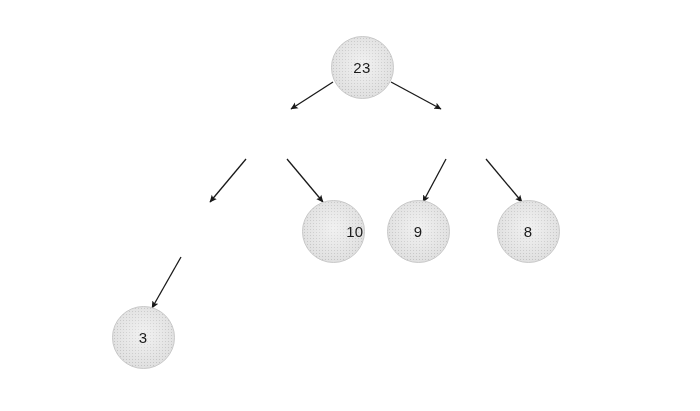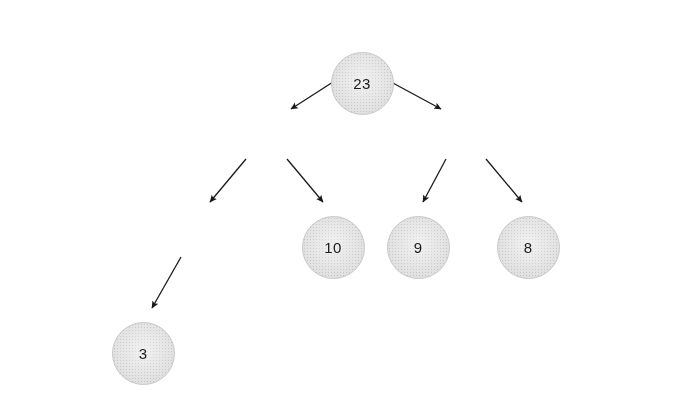--- a/index.html
+++ b/index.html
@@ -21,21 +21,21 @@
   #edge-layer {
     position: absolute;
     left: 0;
     top: 0;
     width: 700px;
     height: 411px;
   }
   #node-layer {
     position: absolute;
     left: 0;
-    top: 16px;
+    top: 0;
     width: 700px;
     height: 338px;
   }
   .node {
     position: absolute;
     border-radius: 50%;
     background-color: #e1e1e1;
     background-image:
       radial-gradient(circle at 50% 45%, rgba(255,255,255,0.55) 0%, rgba(255,255,255,0.0) 70%),
       radial-gradient(#c3c3c3 0.6px, transparent 0.7px);
@@ -75,21 +75,21 @@
         <line x1="446" y1="159" x2="423" y2="202" stroke="#1a1a1a" stroke-width="1.3" marker-end="url(#arrowhead)"></line>
         <line x1="486" y1="159" x2="522" y2="202" stroke="#1a1a1a" stroke-width="1.3" marker-end="url(#arrowhead)"></line>
         <line x1="181" y1="257" x2="152" y2="308" stroke="#1a1a1a" stroke-width="1.3" marker-end="url(#arrowhead)"></line>
       </g>
   </svg>
 
   <div id="node-layer">
       <div class="node" style="left: 330.5px; top: 35.5px; width: 63px; height: 63px;">
         <span class="node-label">23</span>
       </div>
-      <div class="node" style="left: 301.5px; top: 199.5px; width: 63px; height: 63px;">
+      <div class="node" style="left: 301.5px; top: 199.5px; width: 63px; height: 63px; justify-content: flex-end;">
         <span class="node-label">10</span>
       </div>
       <div class="node" style="left: 386.5px; top: 199.5px; width: 63px; height: 63px;">
         <span class="node-label">9</span>
       </div>
       <div class="node" style="left: 496.5px; top: 199.5px; width: 63px; height: 63px;">
         <span class="node-label">8</span>
       </div>
       <div class="node" style="left: 111.5px; top: 305.5px; width: 63px; height: 63px;">
         <span class="node-label">3</span>

